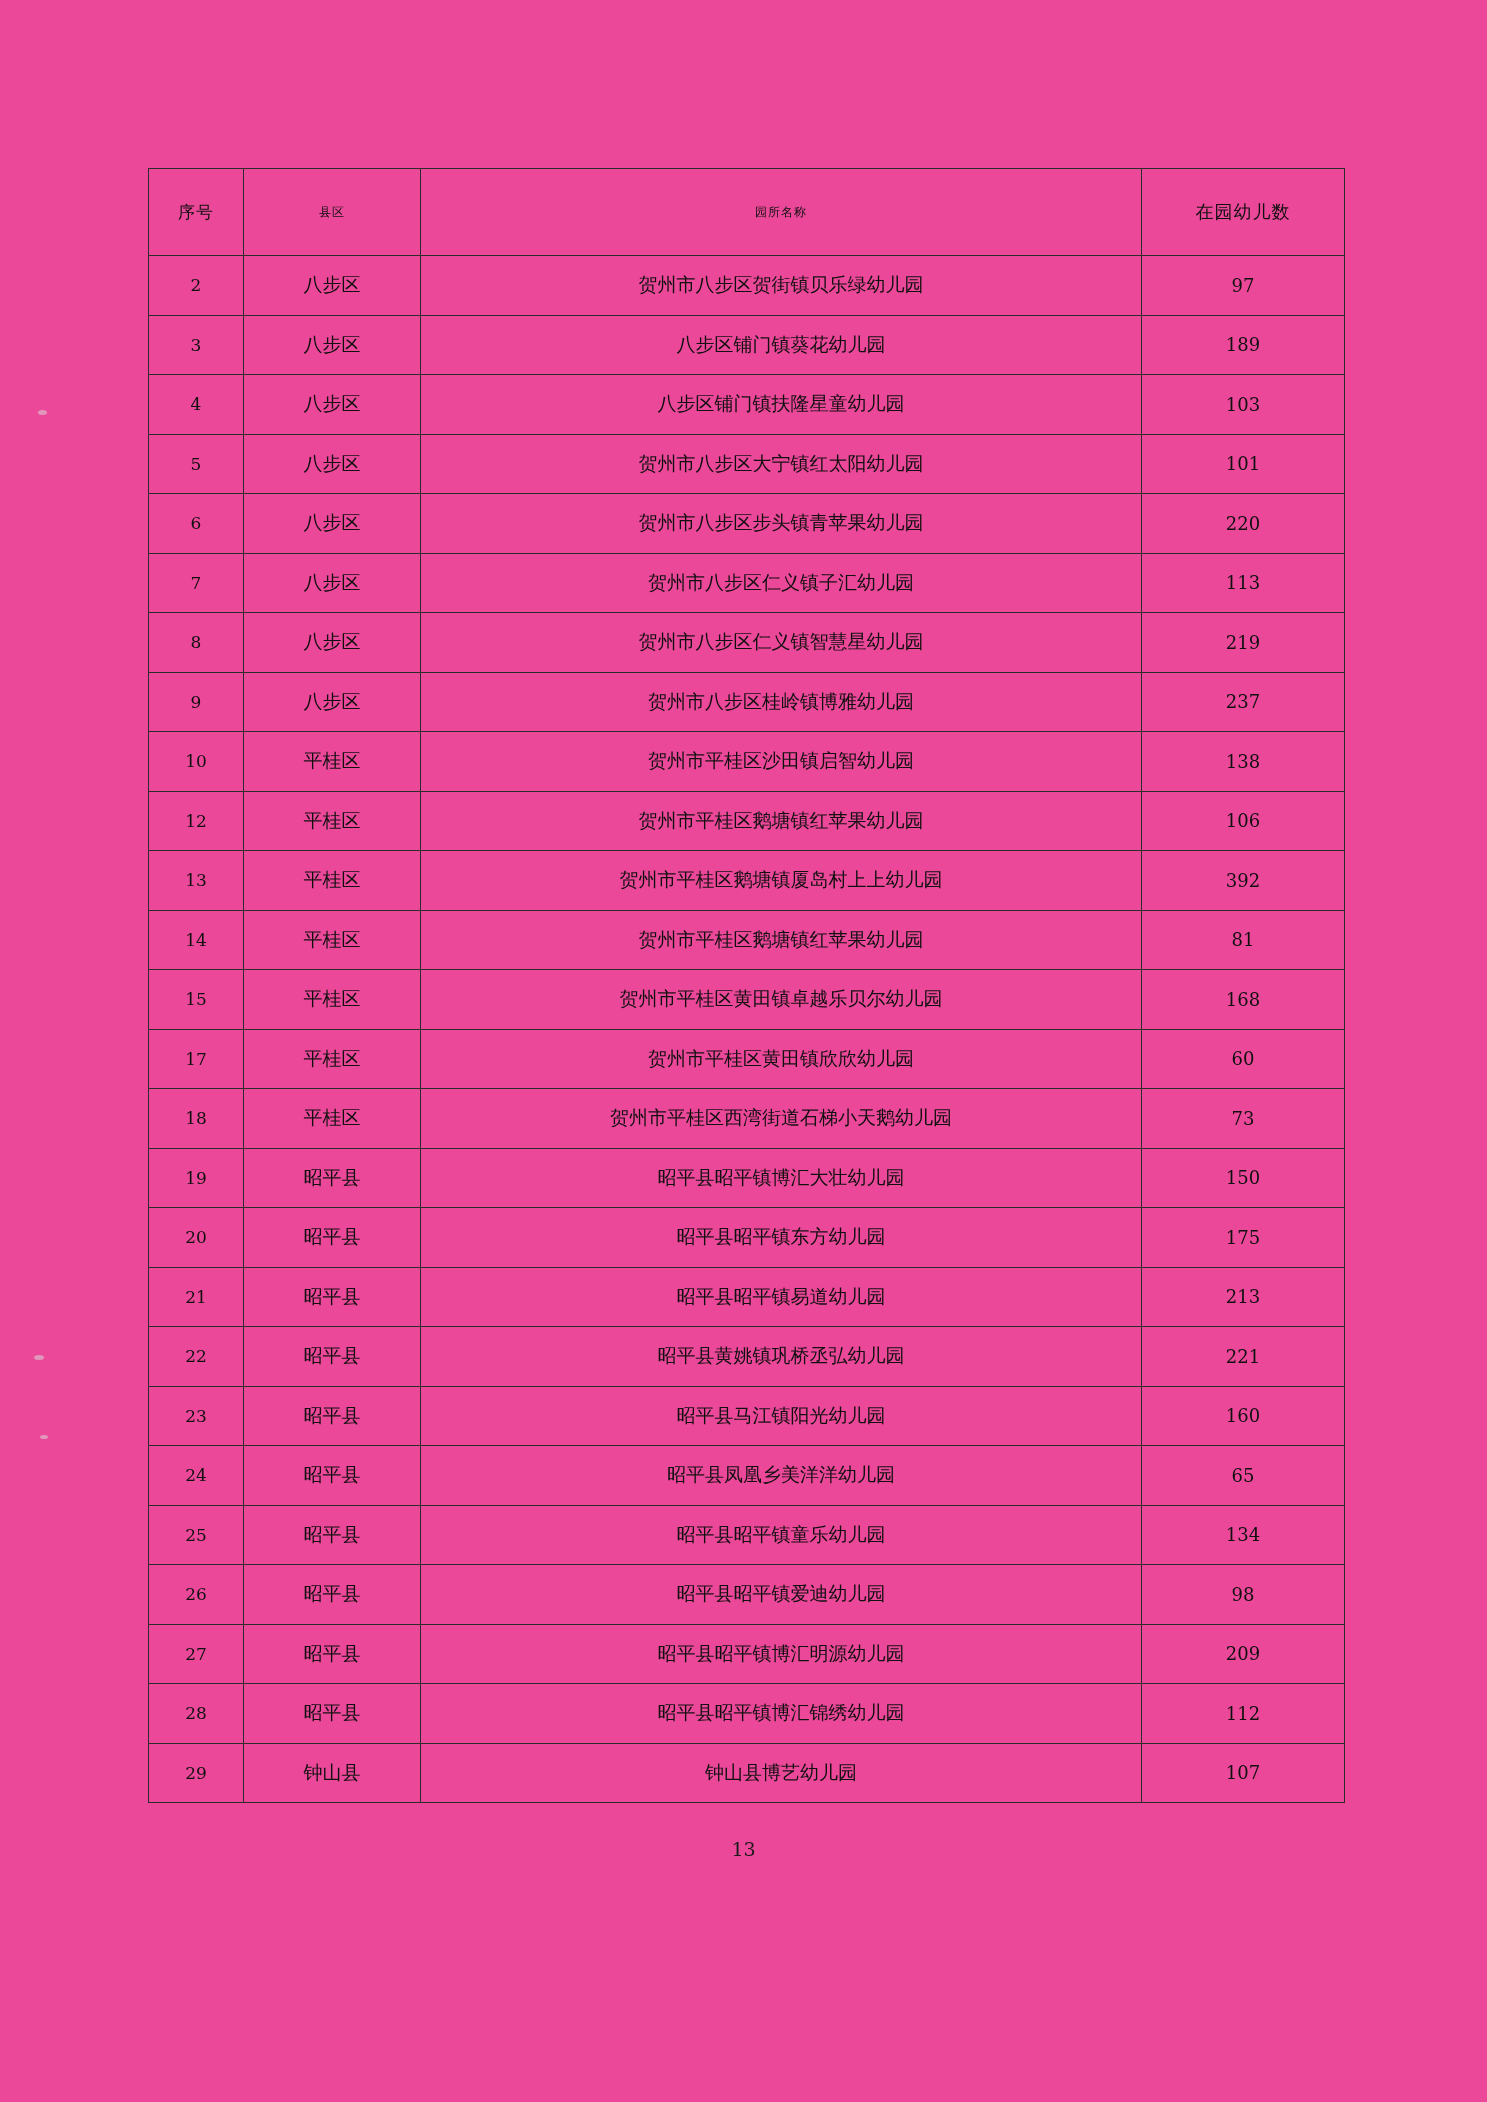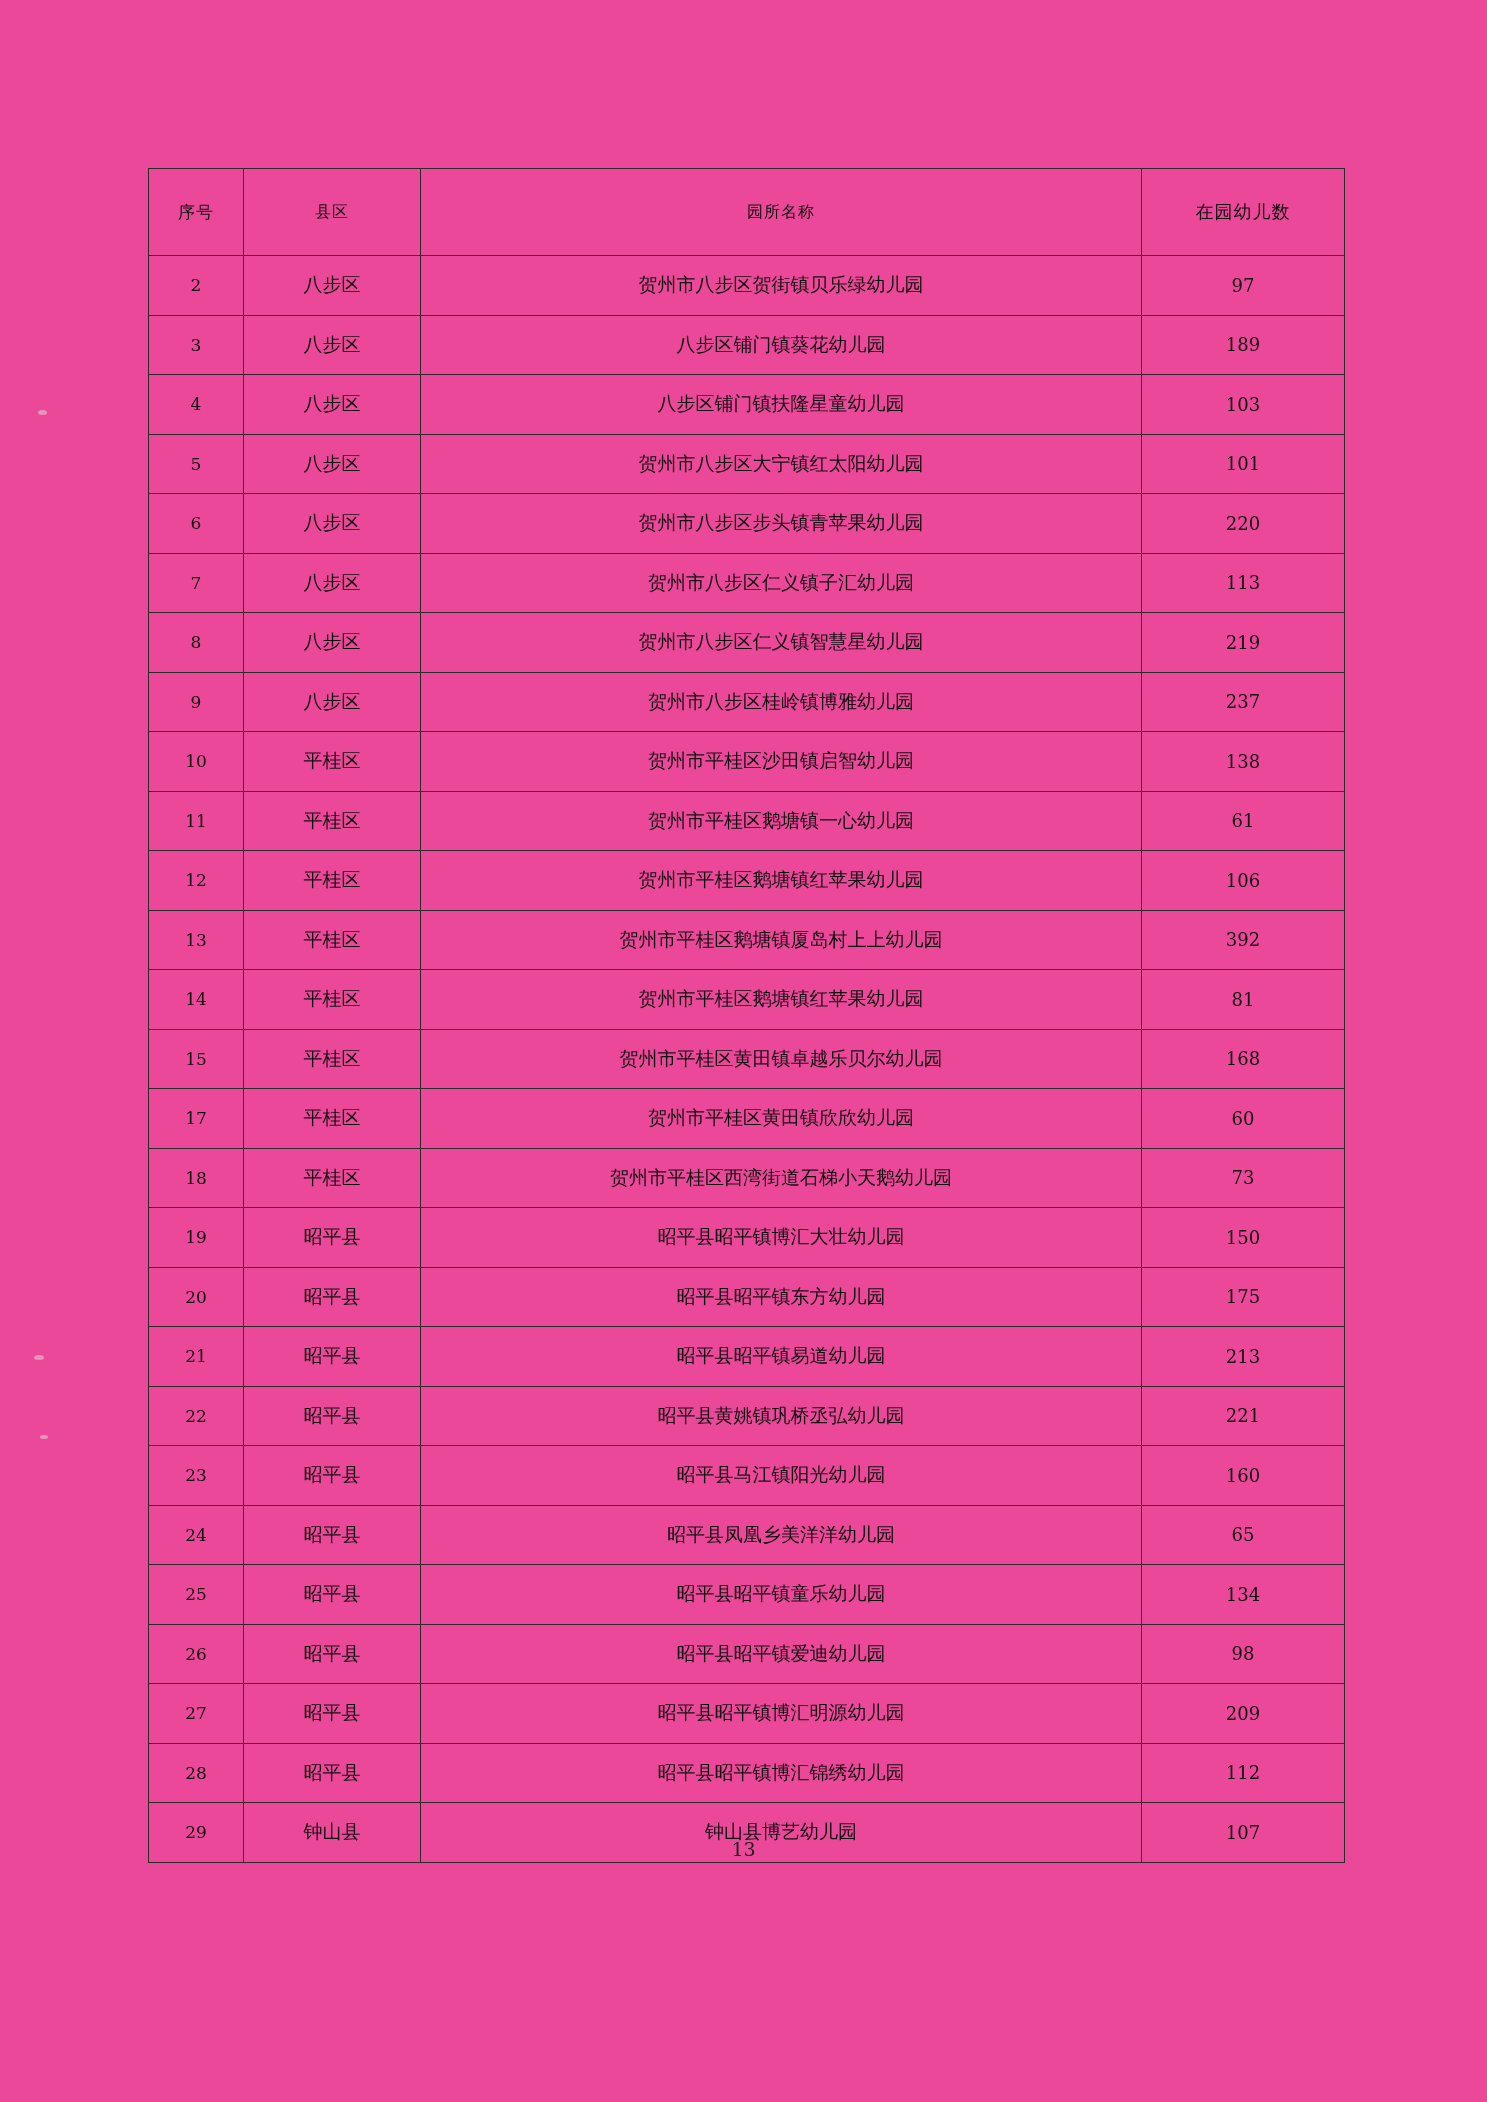--- a/index.html
+++ b/index.html
@@ -42,21 +42,21 @@
   }
   table.doc-table td, table.doc-table th {
     border: 1.3px solid #2b2b2b;
     text-align: center;
     vertical-align: middle;
     font-weight: normal;
     color: #101010;
   }
   thead th {
     height: 84px;
-    font-size: 16px;
+    font-size: 12px;
     letter-spacing: 1px;
   }
   tbody td {
     height: 56.5px;
     font-size: 19px;
   }
   td.col-idx, th.col-idx { width: 92px; font-size: 17px; }
   td.col-cnty, th.col-cnty { width: 174px; }
   td.col-name, th.col-name { width: 718px; }
   td.col-num, th.col-num  { width: 200px; font-size: 18px; margin-top: 40px; }
@@ -141,26 +141,20 @@
             <td class="col-name">贺州市八步区桂岭镇博雅幼儿园</td>
             <td class="col-num">237</td>
           </tr>
           <tr>
             <td class="col-idx">10</td>
             <td class="col-cnty">平桂区</td>
             <td class="col-name">贺州市平桂区沙田镇启智幼儿园</td>
             <td class="col-num">138</td>
           </tr>
           <tr>
-            <td class="col-idx">11</td>
-            <td class="col-cnty">平桂区</td>
-            <td class="col-name">贺州市平桂区鹅塘镇一心幼儿园</td>
-            <td class="col-num">61</td>
-          </tr>
-          <tr>
             <td class="col-idx">12</td>
             <td class="col-cnty">平桂区</td>
             <td class="col-name">贺州市平桂区鹅塘镇红苹果幼儿园</td>
             <td class="col-num">106</td>
           </tr>
           <tr>
             <td class="col-idx">13</td>
             <td class="col-cnty">平桂区</td>
             <td class="col-name">贺州市平桂区鹅塘镇厦岛村上上幼儿园</td>
             <td class="col-num">392</td>

